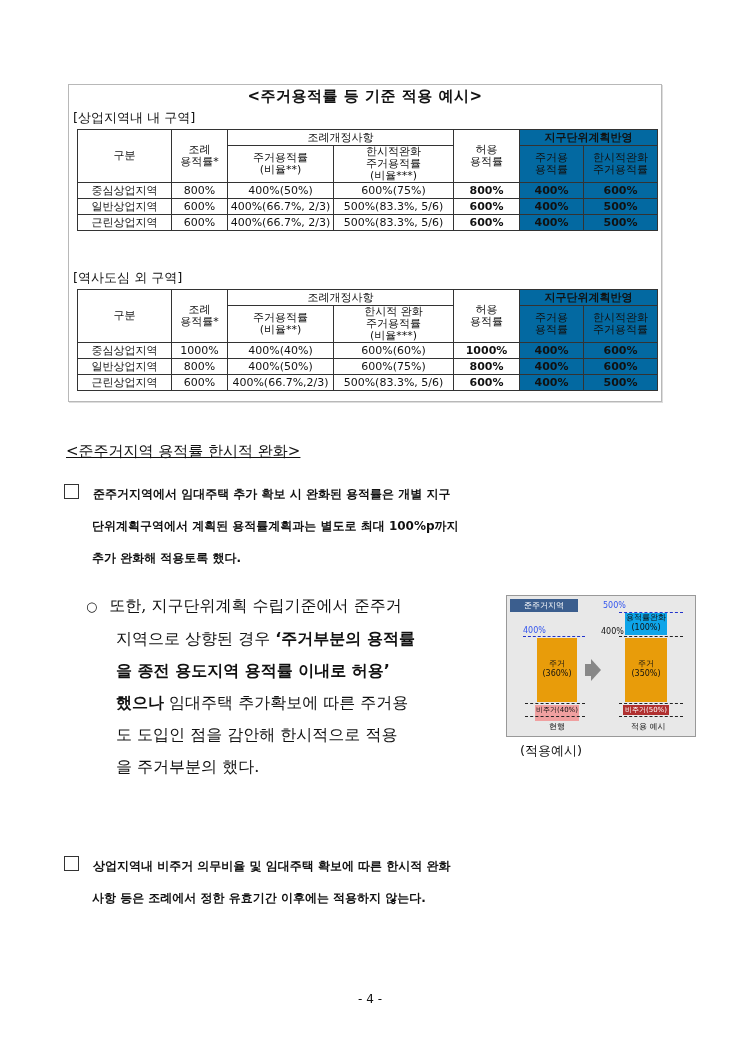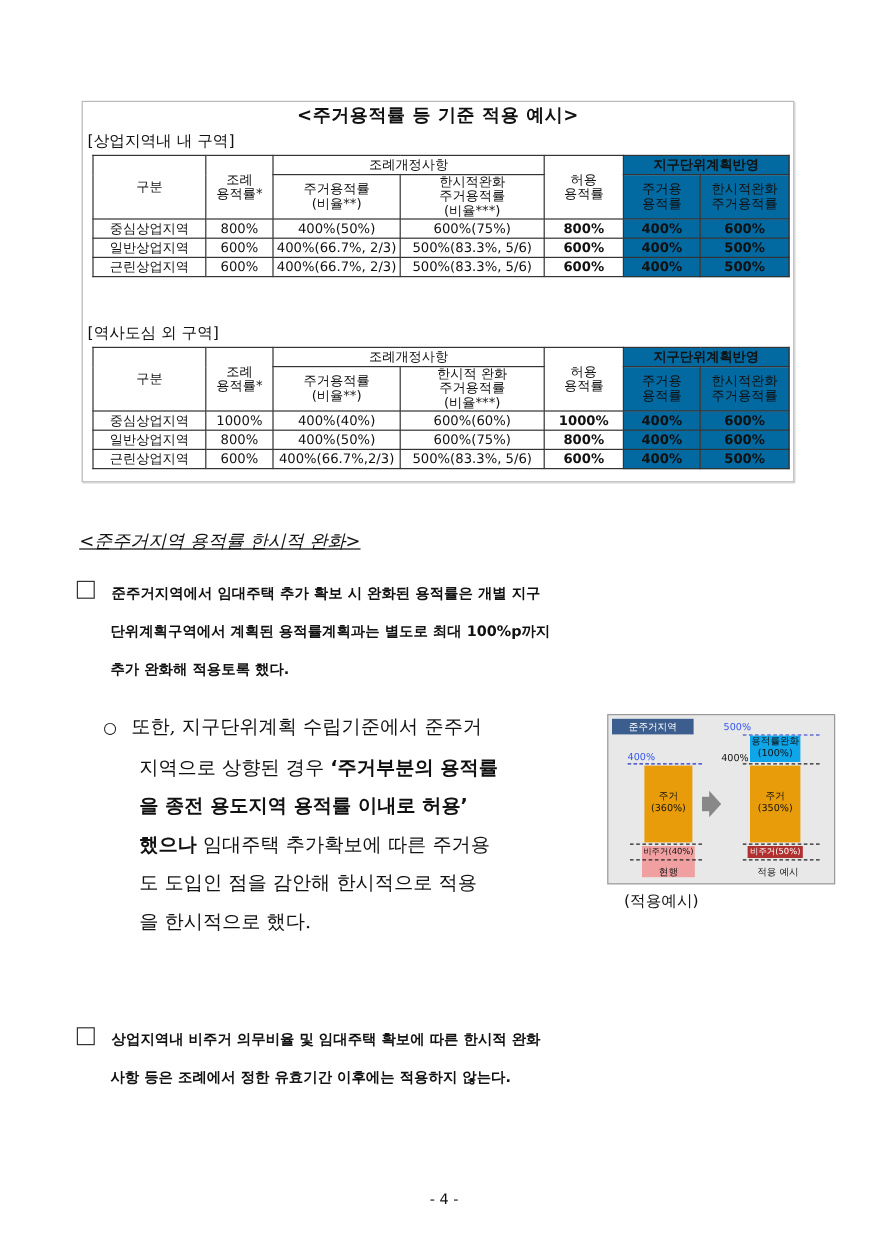--- a/index.html
+++ b/index.html
@@ -9,21 +9,21 @@
   .sect-label { position:absolute; left:4px; font-size:13px; }
   table.t { position:absolute; left:8px; width:580px; border-collapse:collapse; font-size:11px; table-layout:fixed; }
   table.t td { border:1px solid #333; text-align:center; padding:0; line-height:12px; }
   table.t td.y { background:#0369a1; }
   table.t td.b { font-weight:bold; }
   table.t tr.h1 td { height:15px; }
   table.t tr.h2 td { height:36px; }
   table.t tr.d td { height:15px; }
   .tt1 { top:44px; }
   .tt2 { top:204px; }
-  .heading { position:absolute; left:66px; top:442px; font-size:15px; text-decoration:underline;font-style:italic; }
+  .heading { position:absolute; left:66px; top:442px; font-size:15px; text-decoration:underline; }
   .bullet { position:absolute; left:64px; font-size:12px; font-weight:bold; line-height:32px; }
   .bullet .chk { display:inline-block; width:13px; height:13px; border:1px solid #333; margin-right:14px; vertical-align:-1px; }
   .para { position:absolute; font-size:16px; line-height:32px; font-family:"DejaVu Serif", serif; }
   .b1 { top:478px; width:620px; }
   .b1 .line { display:block; }
   .b1 .ind { padding-left:28px; }
   .sub { left:86px; top:590px; width:390px; }
   .sub .line { display:block; }
   .sub .ind { padding-left:30px; }
   .sub b { font-family:"DejaVu Sans", sans-serif; }
@@ -179,32 +179,32 @@
   <span class="line ind">단위계획구역에서 계획된 용적률계획과는 별도로 최대 100%p까지</span>
   <span class="line ind">추가 완화해 적용토록 했다.</span>
 </div>
 
 <div class="para sub">
   <span class="line"><span style="font-family:'DejaVu Sans',sans-serif;font-size:13px;margin-right:12px">○</span><span>또한, 지구단위계획 수립기준에서 준주거</span></span>
   <span class="line ind"><span>지역으로 상향된 경우 </span><b>‘주거부분의 용적률</b></span>
   <span class="line ind"><b>을 종전 용도지역 용적률 이내로 허용’</b></span>
   <span class="line ind"><b>했으나</b><span> 임대주택 추가확보에 따른 주거용</span></span>
   <span class="line ind">도 도입인 점을 감안해 한시적으로 적용</span>
-  <span class="line ind">을 한시적으로 했다.</span>
+  <span class="line ind">을 주거부분의 했다.</span>
 </div>
 
 <div class="fig">
   <div class="fig-tag">준주거지역</div>
 
   <div class="lbl" style="left:16px;top:30px;color:#3355ee">400%</div>
   <div class="dash blue" style="left:16px;top:40px;width:62px"></div>
   <div class="bar" style="left:30px;top:42px;width:40px;height:64px;background:#e89c0a;white-space:pre-line;padding-top:20px;box-sizing:border-box">주거
 (360%)</div>
   <div class="dash" style="left:18px;top:107px;width:60px"></div>
-  <div class="bar" style="left:28px;top:109px;width:44px;height:26px;background:#f0a0a0;line-height:10px;font-size:7px">비주거(40%)</div>
+  <div class="bar" style="left:28px;top:109px;width:44px;height:16px;background:#f0a0a0;line-height:10px;font-size:7px">비주거(40%)</div>
   <div class="dash" style="left:18px;top:120px;width:60px"></div>
   <div class="lbl" style="left:42px;top:125px">현행</div>
 
   <div class="arrow-stem"></div>
   <div class="arrow"></div>
 
   <div class="lbl" style="left:96px;top:5px;color:#3355ee">500%</div>
   <div class="dash blue" style="left:112px;top:16px;width:64px"></div>
   <div class="bar" style="left:118px;top:17px;width:42px;height:22px;background:#0ea5e9;white-space:pre-line;line-height:10px">용적률완화
 (100%)</div>

